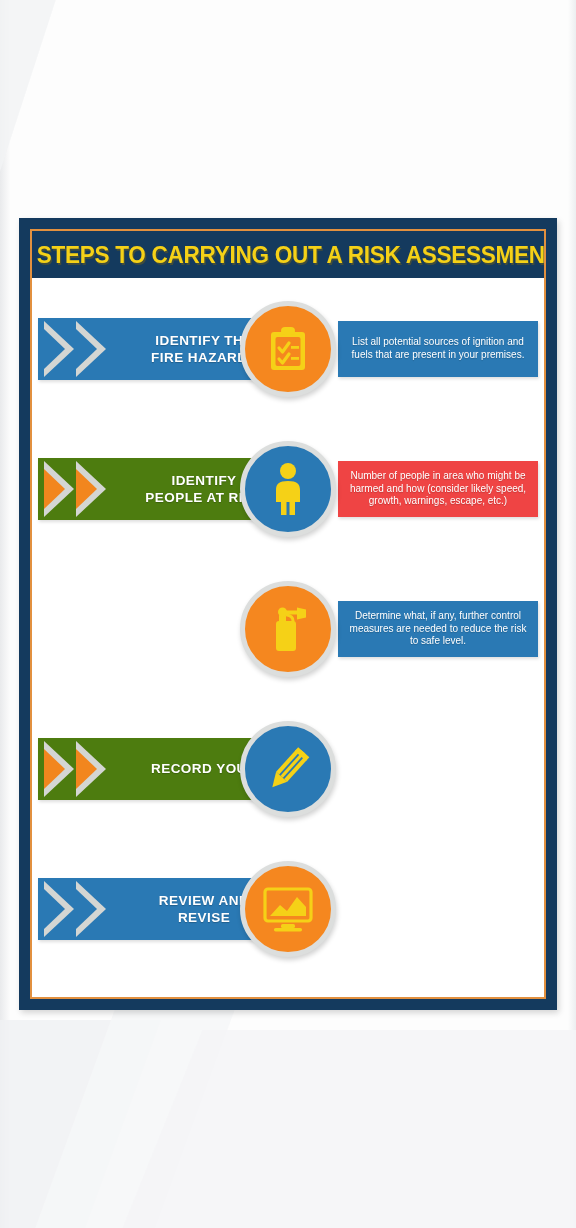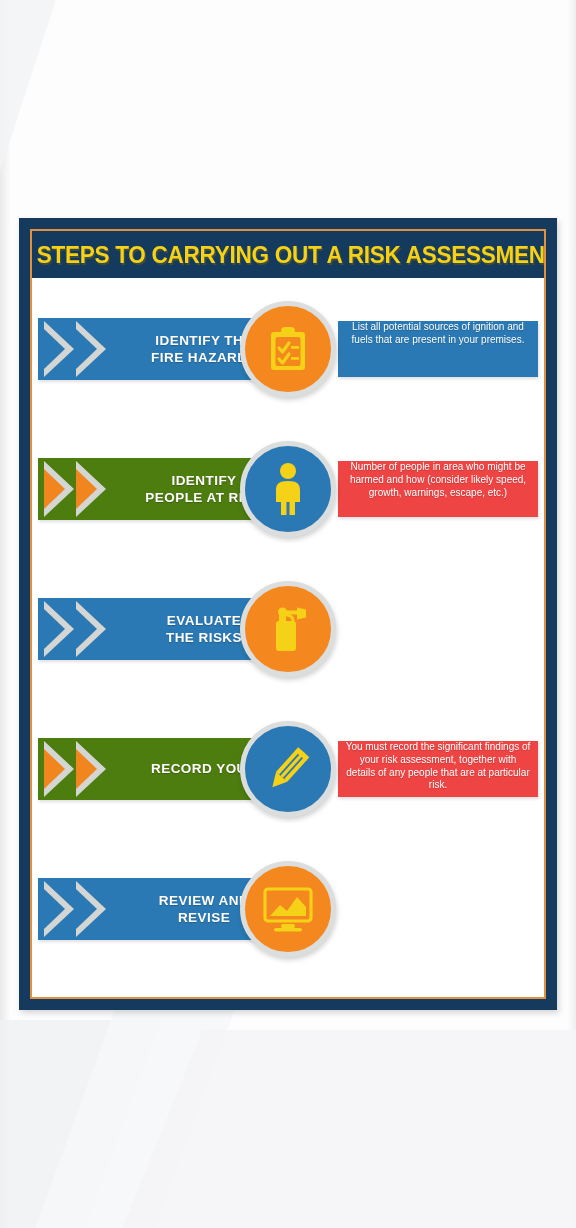--- a/index.html
+++ b/index.html
@@ -175,20 +175,21 @@
   }
 
   
   .desc-bar {
     position: absolute;
     right: 6px;
     top: 28px;
     width: 200px;
     height: 56px;
     display: flex;
+    align-items: center;
     justify-content: center;
     box-shadow: 1px 2px 3px rgba(0,0,0,.13);
   }
   .desc-bar.blue   { background: #2a79b4; }
   .desc-bar.orange { background: #ef4444; }
   .desc-text {
     color: #ffffff;
     font-size: 10px;
     line-height: 1.28;
     text-align: center;
@@ -282,41 +283,32 @@
             <circle cx="25" cy="9" r="8" fill="#f5d117"></circle>
             <path d="M25 19 c-9 0 -12 3 -12 9 v12 h5 v13 h5.5 V40 h3 v13 H32 V40 h5 V28 c0 -6 -3 -9 -12 -9 z" fill="#f5d117"></path>
           </svg>
         </div>
         <div class="desc-bar orange">
           <div class="desc-text">Number of people in area who might be harmed and how (consider likely speed, growth, warnings, escape, etc.)</div>
         </div>
       </div>
 
       <div class="row row-3">
-        <div class="label-bar blue">
-          <div class="chev-wrap">
-            <span class="chev c1"></span>
-              <span class="chev-notch n1"></span>
-            <span class="chev c2"></span>
-              <span class="chev-notch n2"></span>
-          </div>
-          <div class="label-text">
-            <div>EVALUATE</div>
-            <div>THE RISKS</div>
-          </div>
-        </div>
         <div class="circle orange">
           <svg width="54" height="54" viewBox="0 0 54 54">
             <rect x="15" y="19" width="20" height="30" rx="3" fill="#f5d117"></rect>
             <rect x="18" y="12" width="7" height="9" rx="2" fill="#f5d117"></rect>
             <circle cx="21.5" cy="10" r="4.5" fill="#f5d117"></circle>
             <rect x="24" y="8.5" width="13" height="4" fill="#f5d117"></rect>
             <path d="M36 5.5 l9 2 v8 l-9 2 z" fill="#f5d117"></path>
             <path d="M26 13 q6 1 6 6" stroke="#f5d117" stroke-width="3" fill="none" stroke-linecap="round"></path>
           </svg>
+        </div>
+        <div class="desc-bar blue">
+          <div class="desc-text">Determine what, if any, further control measures are needed to reduce the risk to safe level.</div>
         </div>
       </div>
 
       <div class="row row-4">
         <div class="label-bar orange">
           <div class="chev-wrap">
             <span class="chev c1"></span>
               <span class="chev-notch n1"></span>
             <span class="chev c2"></span>
               <span class="chev-notch n2"></span>
@@ -330,23 +322,20 @@
             <g transform="rotate(42 28 28)">
               <rect x="21" y="5" width="15" height="33" fill="#f5d117"></rect>
               <path d="M21 5 h15 a7.5 7.5 0 0 1 0 0 v0 z" fill="#f5d117"></path>
               <rect x="21" y="5" width="15" height="8" rx="7" fill="#f5d117"></rect>
               <path d="M21 38 L28.5 52 L36 38 z" fill="#f5d117"></path>
               <line x1="26" y1="10" x2="26" y2="38" stroke="#2a79b4" stroke-width="1.8"></line>
               <line x1="31" y1="10" x2="31" y2="38" stroke="#2a79b4" stroke-width="1.8"></line>
             </g>
           </svg>
         </div>
-        <div class="desc-bar orange">
-          <div class="desc-text">You must record the significant findings of your risk assessment, together with details of any people that are at particular risk.</div>
-        </div>
       </div>
 
       <div class="row row-5">
         <div class="label-bar blue">
           <div class="chev-wrap">
             <span class="chev c1"></span>
               <span class="chev-notch n1"></span>
             <span class="chev c2"></span>
               <span class="chev-notch n2"></span>
           </div>

